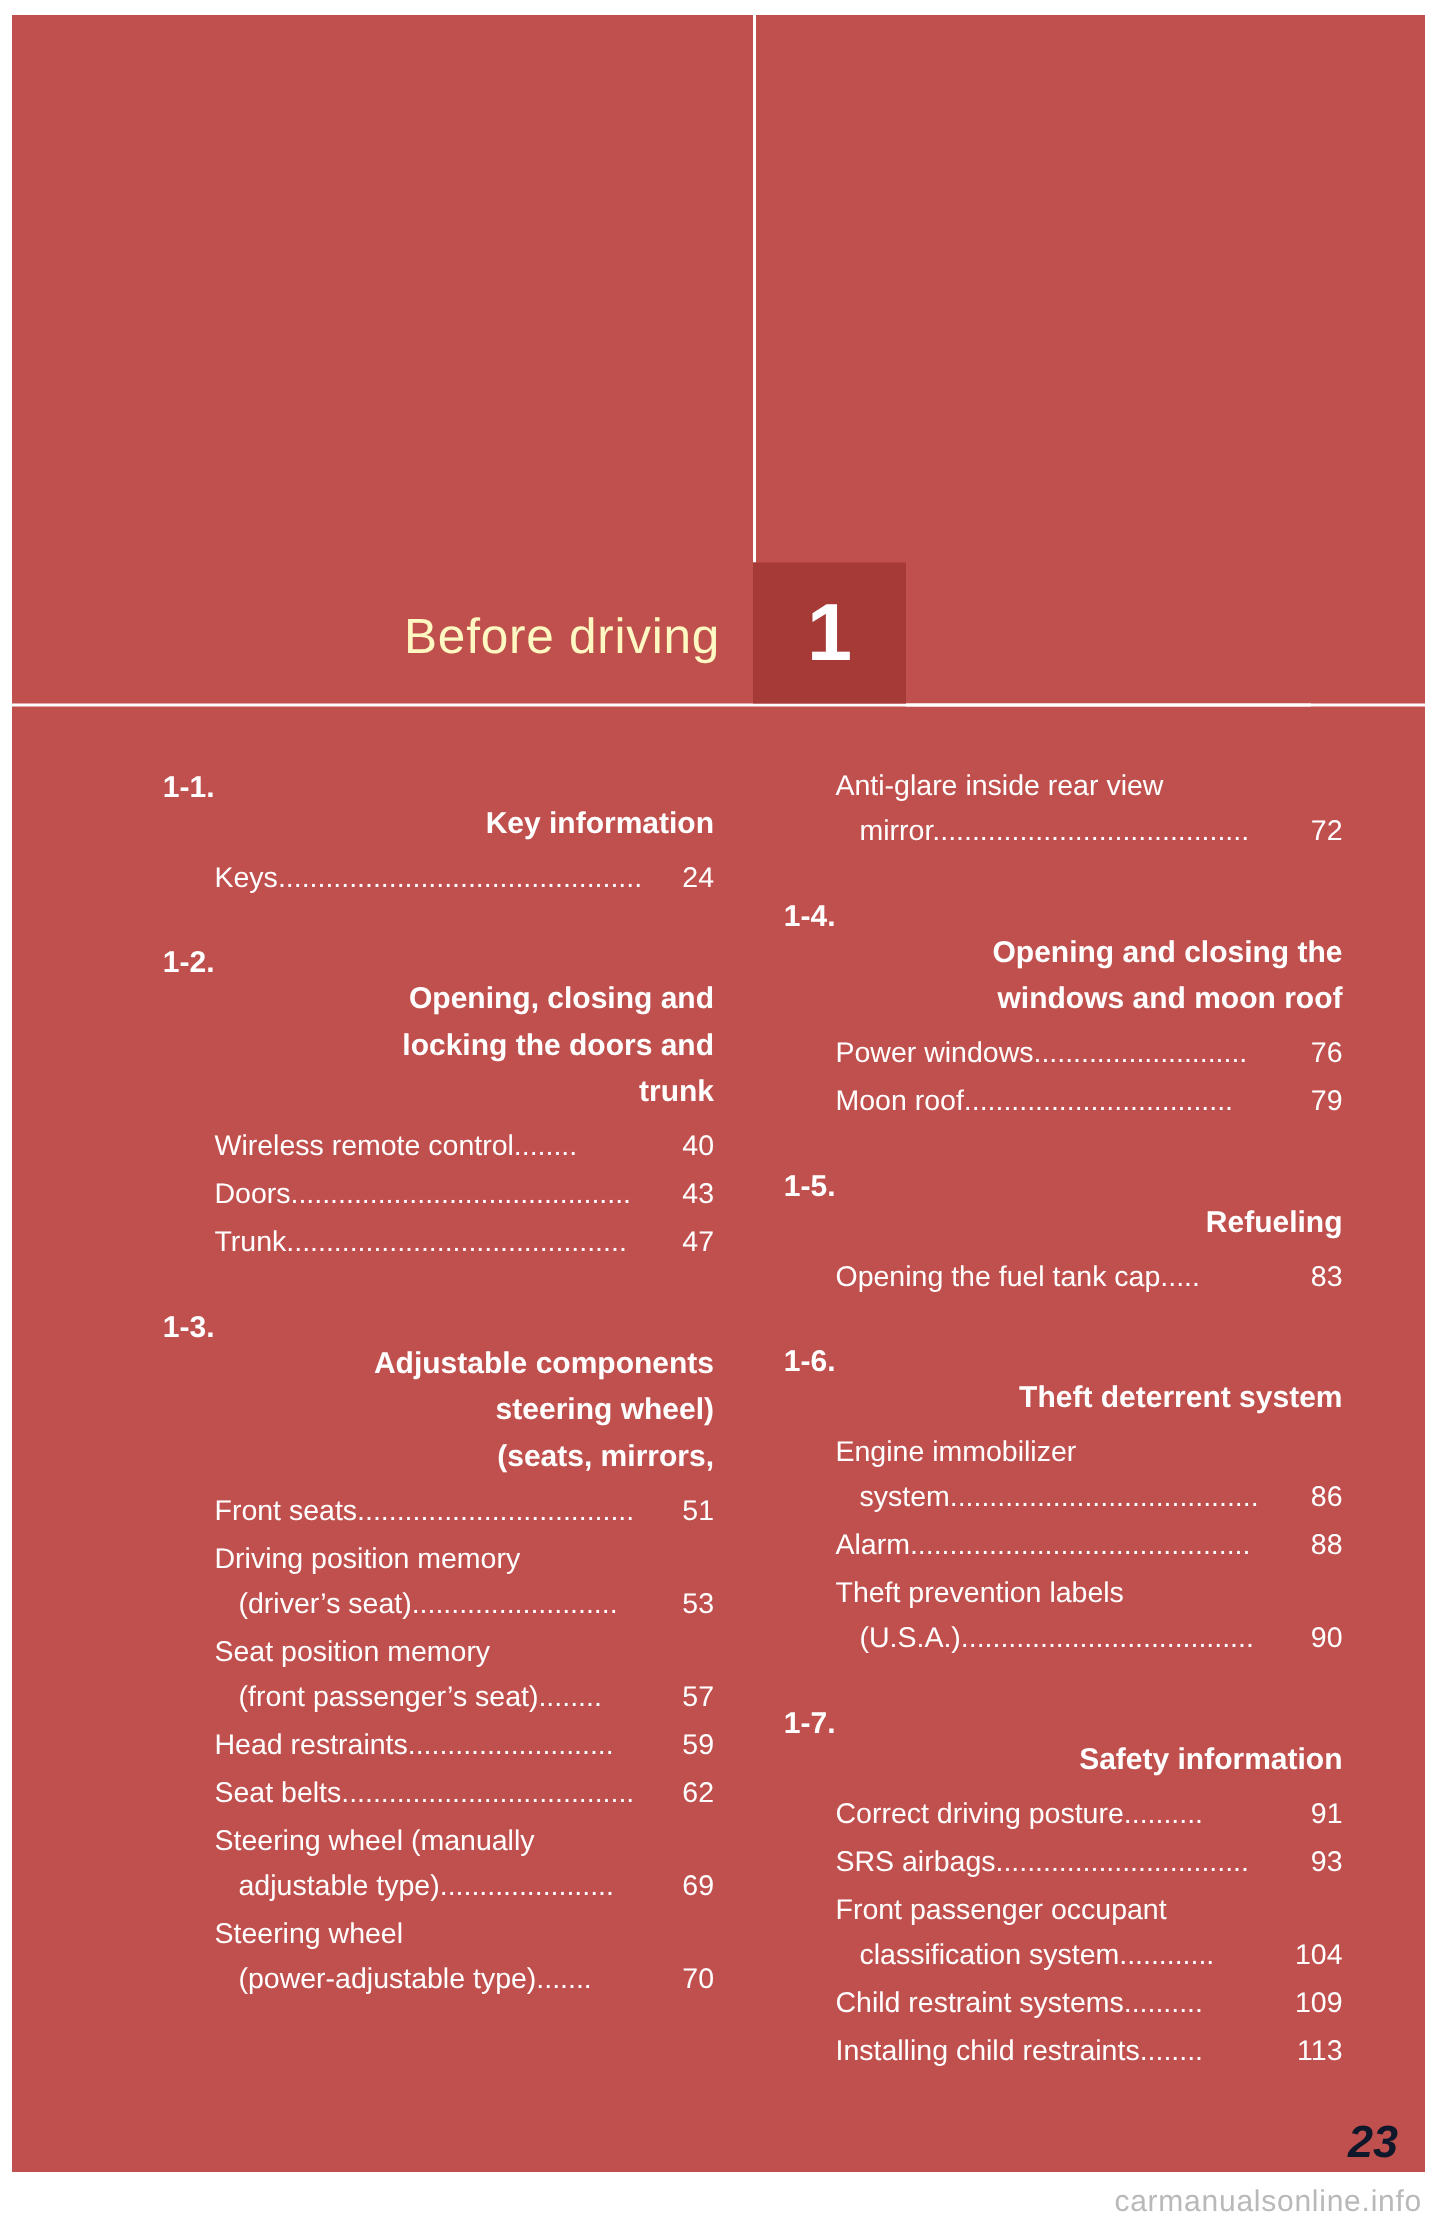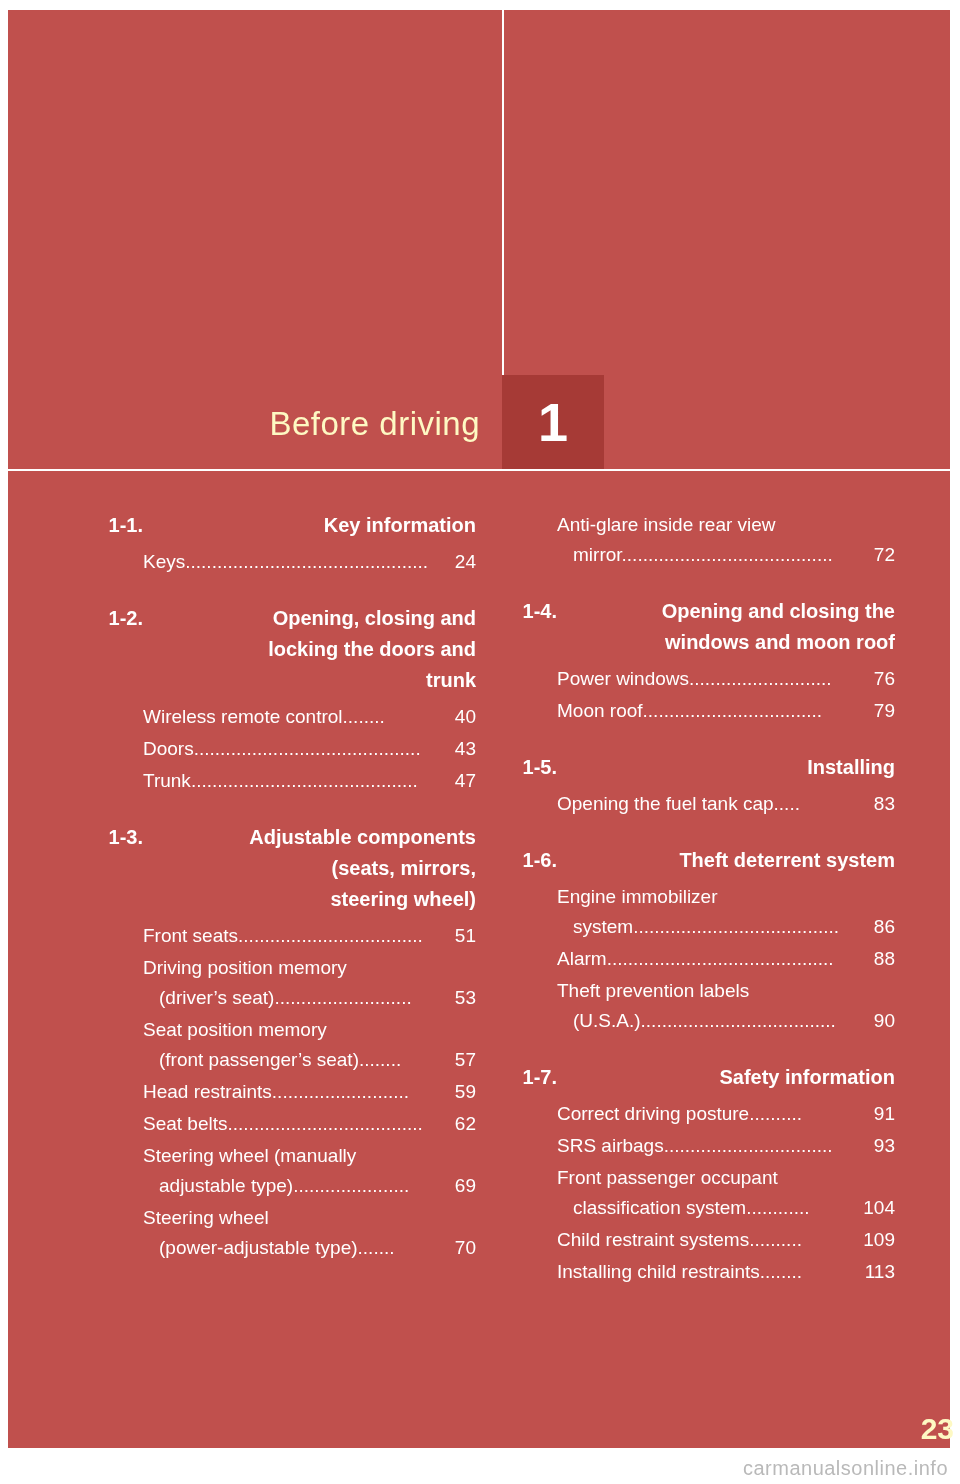--- a/index.html
+++ b/index.html
@@ -132,20 +132,21 @@
     line-height: 31px;
     margin-bottom: 6px;
     text-align: right;
   }
   .group-num {
     width: 57px;
     flex: none;
   }
   .group-name {
     flex: 1;
+    margin-top: 24px;
   }
   .group-name .ind {
     display: block;
     text-indent: 12px;
   }
   .entries {
     padding-left: 57px;
   }
   .entry {
     display: block;
@@ -166,25 +167,26 @@
     right: 0;
     bottom: 0;
     text-align: right;
   }
   .entry .dots {
     display: inline;
   }
   
   .page-number {
     position: absolute;
-    right: 6px;
+    right: 28px;
     bottom: 38px;
-    color: #fef9c3;
+    color: #0f172a;
     font-size: 30px;
     font-weight: bold;
+    font-style: italic;
   }
   .watermark {
     position: absolute;
     right: 12px;
     bottom: 4px;
     color: #b9b9b9;
     font-size: 20px;
     letter-spacing: 0.5px;
     font-family: Liberation Sans, sans-serif;
     margin-left: 16px;
@@ -232,21 +234,21 @@
               <span class="line1"><span>Doors</span><span class="dots">...........................................</span><span class="pg">43</span></span>
             </div>
             <div class="entry">
               <span class="line1"><span>Trunk</span><span class="dots">...........................................</span><span class="pg">47</span></span>
             </div>
           </div>
         </div>
         <div class="group">
           <div class="group-head">
             <div class="group-num">1-3.</div>
-            <div class="group-name"><span>Adjustable components</span><span class="ind">(seats, mirrors,</span><span class="ind">steering wheel)</span></div>
+            <div class="group-name"><span>Adjustable components</span><span class="ind">steering wheel)</span><span class="ind">(seats, mirrors,</span></div>
           </div>
           <div class="entries">
             <div class="entry">
               <span class="line1"><span>Front seats</span><span class="dots">...................................</span><span class="pg">51</span></span>
             </div>
             <div class="entry">
               <span class="line1"><span>Driving position memory</span></span>
               <span class="line2"><span>(driver’s seat)</span><span class="dots">..........................</span><span class="pg">53</span></span>
             </div>
             <div class="entry">
@@ -289,21 +291,21 @@
               <span class="line1"><span>Power windows</span><span class="dots">...........................</span><span class="pg">76</span></span>
             </div>
             <div class="entry">
               <span class="line1"><span>Moon roof</span><span class="dots">..................................</span><span class="pg">79</span></span>
             </div>
           </div>
         </div>
         <div class="group">
           <div class="group-head">
             <div class="group-num">1-5.</div>
-            <div class="group-name"><span>Installing</span></div>
+            <div class="group-name"><span>Refueling</span></div>
           </div>
           <div class="entries">
             <div class="entry">
               <span class="line1"><span>Opening the fuel tank cap</span><span class="dots">.....</span><span class="pg">83</span></span>
             </div>
           </div>
         </div>
         <div class="group">
           <div class="group-head">
             <div class="group-num">1-6.</div>

